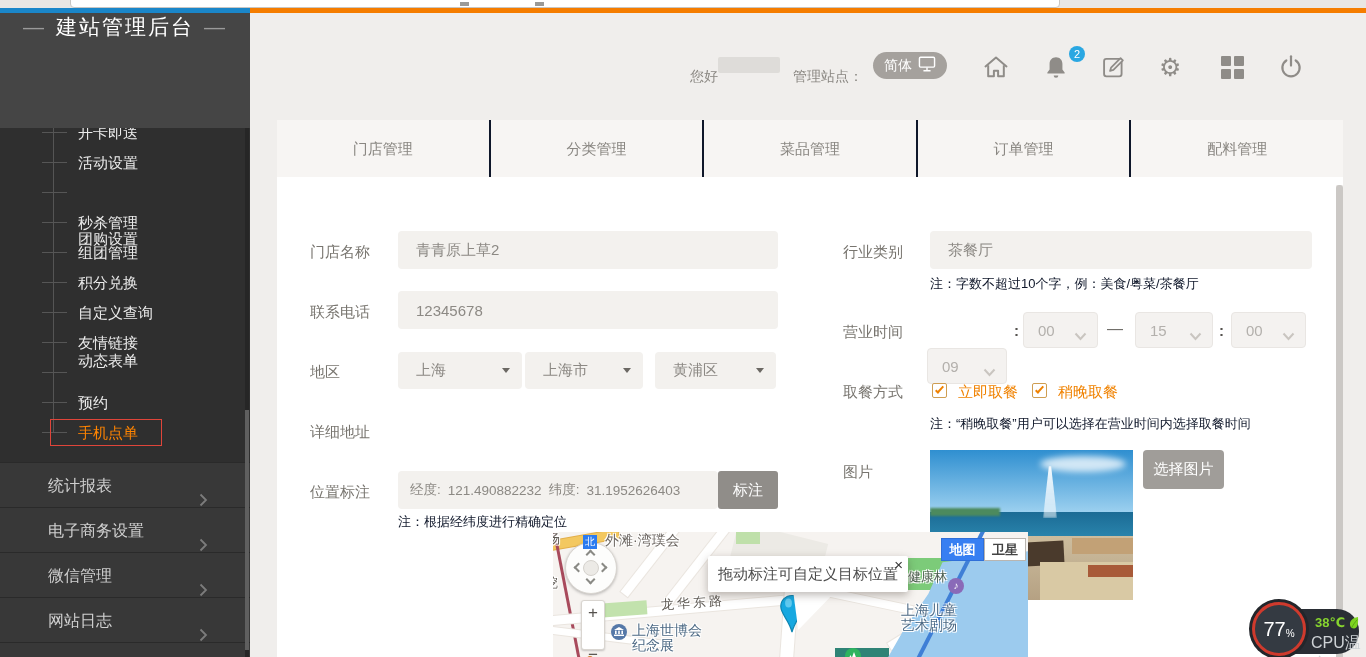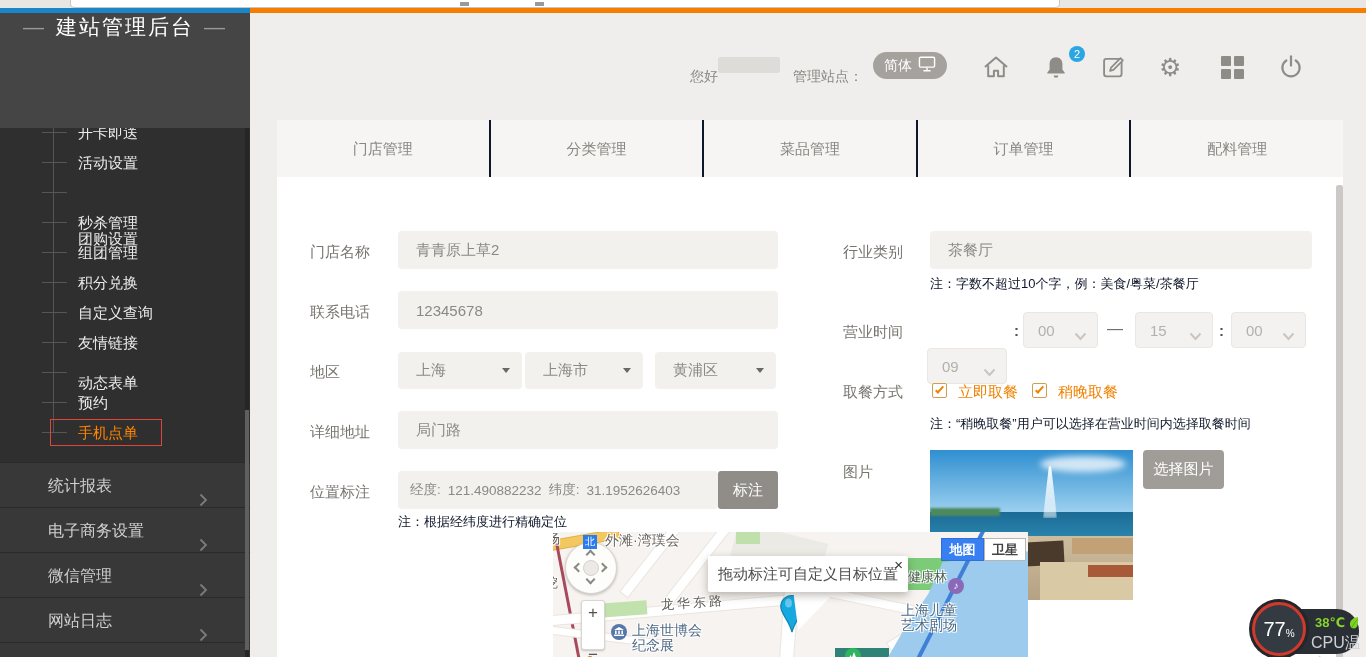--- a/index.html
+++ b/index.html
@@ -143,21 +143,21 @@
     <div class="abs tree-tick" style="top:389px;"></div>
     <div class="abs tree-tick" style="top:419px;"></div>
     <div class="abs menu-item" style="top:110px;">开卡即送</div>
     <div class="abs menu-item" style="top:140px;">活动设置</div>
     <div class="abs menu-item" style="top:156px;margin-top:44px;">秒杀管理</div>
     <div class="abs menu-item" style="top:216px;">团购设置</div>
     <div class="abs menu-item" style="top:230px;">组团管理</div>
     <div class="abs menu-item" style="top:260px;">积分兑换</div>
     <div class="abs menu-item" style="top:290px;">自定义查询</div>
     <div class="abs menu-item" style="top:320px;">友情链接</div>
-    <div class="abs menu-item" style="top:360px;">动态表单</div>
+    <div class="abs menu-item" style="top:338px;">动态表单</div>
     <div class="abs menu-item" style="top:380px;">预约</div>
     <div id="active-box" class="abs"></div>
     <div class="abs menu-item active" style="top:410px;">手机点单</div>
 
     <div class="abs section-row" style="top:449px;">
       <span>统计报表</span>
       <span class="section-chevron"><svg width="9" height="14" viewBox="0 0 9 14">
             <polyline points="1.5,1.5 7,7 1.5,12.5" fill="none" stroke="#7c7c7c" stroke-width="1.8"></polyline>
           </svg></span>
     </div>
@@ -262,23 +262,20 @@
     <div class="abs f-input" style="left:275px; top:339px; width:118px; height:37px;">
         <span>上海市</span>
         <span class="sel-arrow"></span>
       </div>
     <div class="abs f-input" style="left:405px; top:339px; width:121px; height:37px;">
         <span>黄浦区</span>
         <span class="sel-arrow"></span>
       </div>
 
     <div class="abs f-label" style="left:60px; top:410px;">详细地址</div>
-    <div class="abs f-input" style="left:148px; top:398px; width:380px; height:38px;">
-        <span>局门路</span>
-      </div>
 
     <div class="abs f-label" style="left:60px; top:470px;">位置标注</div>
     <div class="abs f-input" style="left:148px; top:458px; width:320px; height:38px; font-size:13.5px; padding-left:12px; gap:7px;">
       <span>经度:</span>
       <span>121.490882232</span>
       <span>纬度:</span>
       <span>31.1952626403</span>
     </div>
     <button class="abs grey-btn" style="left:468px; top:458px; width:60px; height:38px;">标注</button>
     <div class="abs f-note" style="left:148px; top:500px;">注：根据经纬度进行精确定位</div>

